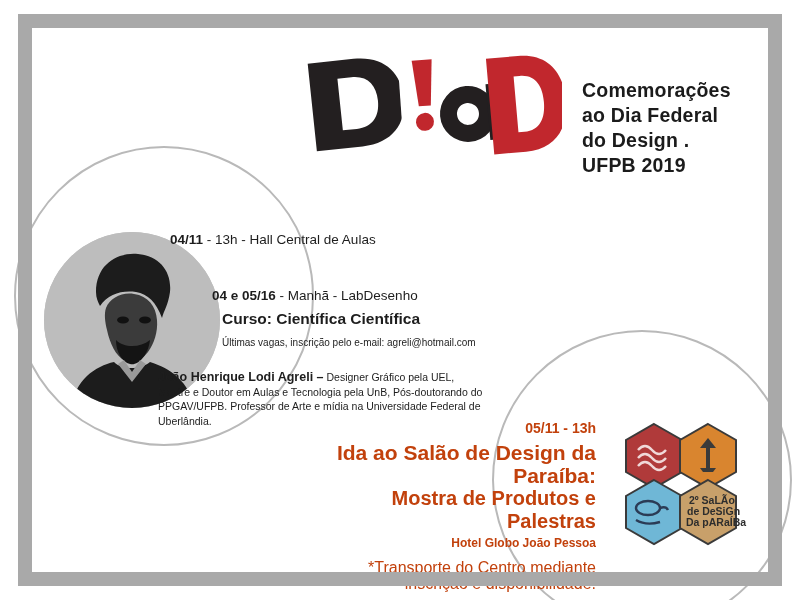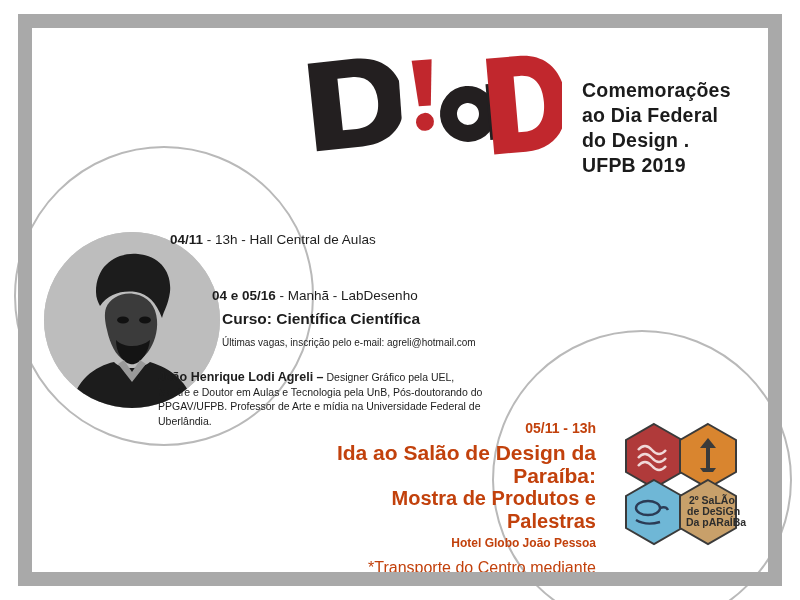--- a/index.html
+++ b/index.html
@@ -254,20 +254,21 @@
     <span>Mestre e Doutor em Aulas e Tecnologia pela UnB, Pós-doutorando do</span><br>
     <span>PPGAV/UFPB. Professor de Arte e mídia na Universidade Federal de Uberlândia.</span>
   </div>
 
   <div id="block3">
     <div class="l6">05/11 - 13h</div>
     <div class="l7">Ida ao Salão de Design da Paraíba:</div>
     <div class="l8">Mostra de Produtos e Palestras</div>
     <div class="l9">Hotel Globo João Pessoa</div>
     <div class="l10">*Transporte do Centro mediante</div>
+    <div class="l10" style="margin-top:0">inscrição e disponibilidade.</div>
   </div>
 
   <div id="salao">
     <svg width="164" height="140" viewBox="0 0 164 140" xmlns="http://www.w3.org/2000/svg">
       <defs>
         <g id="hexshape">
           <polygon points="28,0 56,16 56,48 28,64 0,48 0,16"></polygon>
         </g>
       </defs>
 

